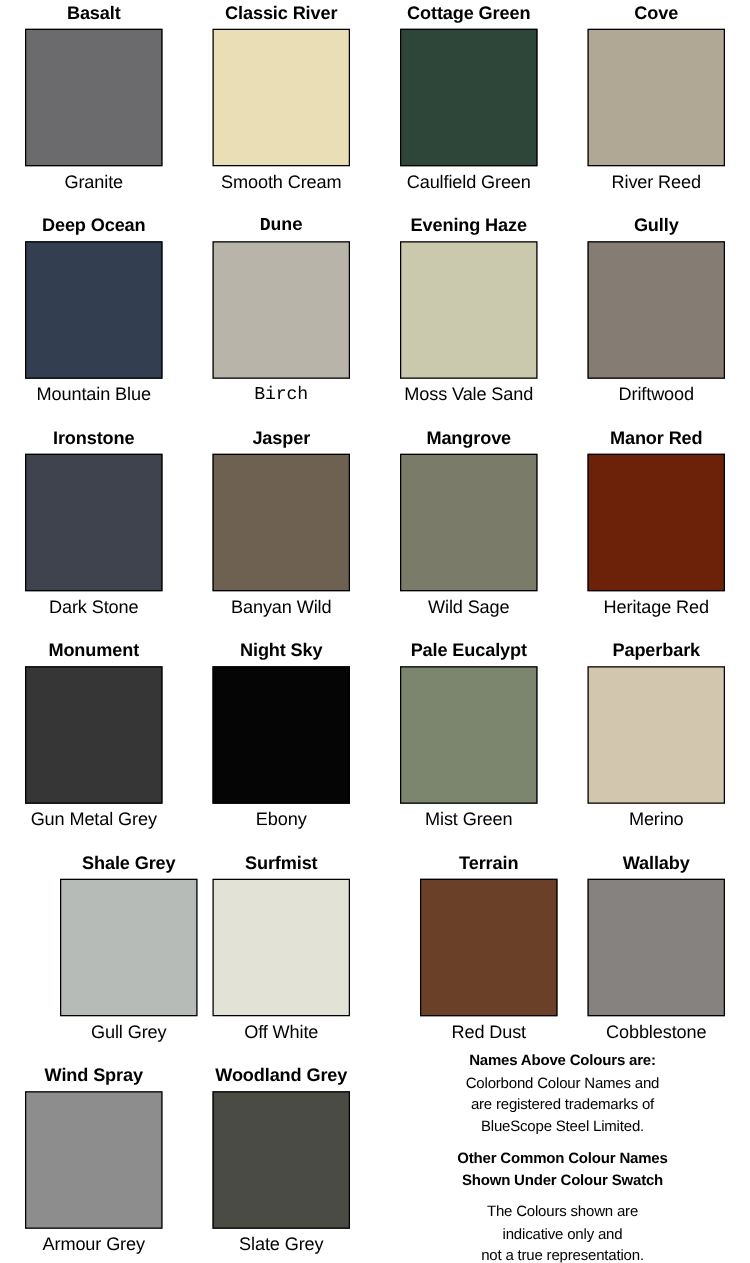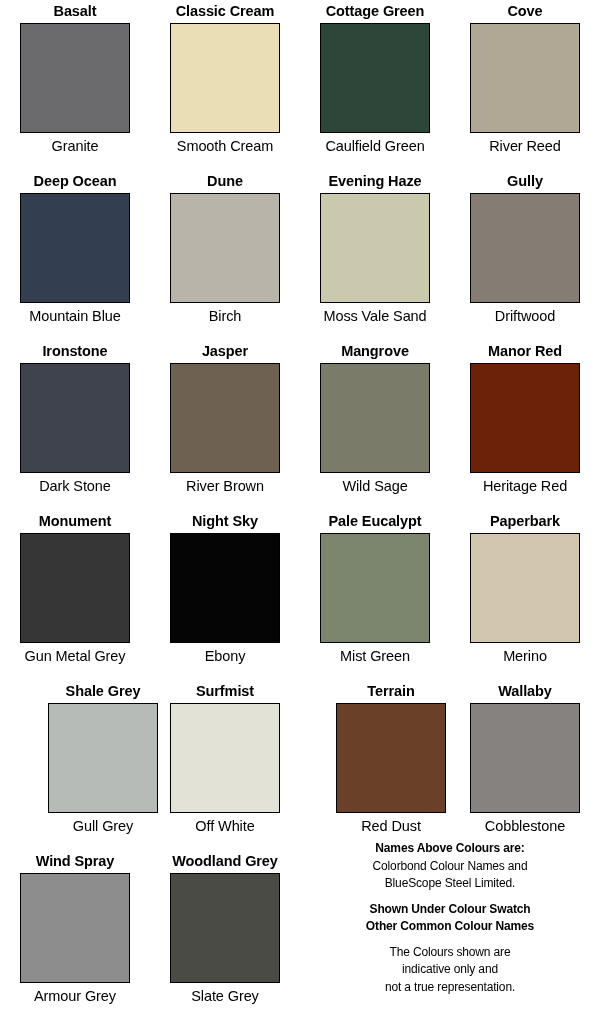--- a/index.html
+++ b/index.html
@@ -74,40 +74,40 @@
 
 <div id="board">
 
   <div id="swatch-grid">
       <div class="swatch-cell" style="left: 0px; top: 2px;">
         <div class="swatch-title">Basalt</div>
         <div class="swatch-chip" style="background: rgb(107, 107, 110);"></div>
         <div class="swatch-sub">Granite</div>
       </div>
       <div class="swatch-cell" style="left: 150px; top: 2px;">
-        <div class="swatch-title">Classic Cream</div>
+        <div class="swatch-title">Classic River</div>
         <div class="swatch-chip" style="background: rgb(234, 222, 183);"></div>
         <div class="swatch-sub">Smooth Cream</div>
       </div>
       <div class="swatch-cell" style="left: 300px; top: 2px;">
         <div class="swatch-title">Cottage Green</div>
         <div class="swatch-chip" style="background: rgb(45, 70, 57);"></div>
         <div class="swatch-sub">Caulfield Green</div>
       </div>
       <div class="swatch-cell" style="left: 450px; top: 2px;">
         <div class="swatch-title">Cove</div>
         <div class="swatch-chip" style="background: rgb(176, 168, 148);"></div>
         <div class="swatch-sub">River Reed</div>
       </div>
       <div class="swatch-cell" style="left: 0px; top: 172px;">
         <div class="swatch-title">Deep Ocean</div>
         <div class="swatch-chip" style="background: rgb(51, 63, 81);"></div>
         <div class="swatch-sub">Mountain Blue</div>
       </div>
-      <div class="swatch-cell" style="left: 150px; top: 172px;">
+      <div class="swatch-cell" style="left: 150px; top: 172px; font-family: Liberation Mono, monospace;">
         <div class="swatch-title">Dune</div>
         <div class="swatch-chip" style="background: rgb(184, 180, 170);"></div>
         <div class="swatch-sub">Birch</div>
       </div>
       <div class="swatch-cell" style="left: 300px; top: 172px;">
         <div class="swatch-title">Evening Haze</div>
         <div class="swatch-chip" style="background: rgb(203, 201, 173);"></div>
         <div class="swatch-sub">Moss Vale Sand</div>
       </div>
       <div class="swatch-cell" style="left: 450px; top: 172px;">
@@ -116,21 +116,21 @@
         <div class="swatch-sub">Driftwood</div>
       </div>
       <div class="swatch-cell" style="left: 0px; top: 342px;">
         <div class="swatch-title">Ironstone</div>
         <div class="swatch-chip" style="background: rgb(62, 67, 78);"></div>
         <div class="swatch-sub">Dark Stone</div>
       </div>
       <div class="swatch-cell" style="left: 150px; top: 342px;">
         <div class="swatch-title">Jasper</div>
         <div class="swatch-chip" style="background: rgb(110, 97, 82);"></div>
-        <div class="swatch-sub">River Brown</div>
+        <div class="swatch-sub">Banyan Wild</div>
       </div>
       <div class="swatch-cell" style="left: 300px; top: 342px;">
         <div class="swatch-title">Mangrove</div>
         <div class="swatch-chip" style="background: rgb(123, 123, 105);"></div>
         <div class="swatch-sub">Wild Sage</div>
       </div>
       <div class="swatch-cell" style="left: 450px; top: 342px;">
         <div class="swatch-title">Manor Red</div>
         <div class="swatch-chip" style="background: rgb(107, 34, 9);"></div>
         <div class="swatch-sub">Heritage Red</div>
@@ -183,23 +183,24 @@
       <div class="swatch-cell" style="left: 150px; top: 852px;">
         <div class="swatch-title">Woodland Grey</div>
         <div class="swatch-chip" style="background: rgb(74, 75, 69);"></div>
         <div class="swatch-sub">Slate Grey</div>
       </div>
     </div>
 
   <div class="notes">
     <p class="bold">Names Above Colours are:</p>
     <p>Colorbond Colour Names and</p>
+    <p>are registered trademarks of</p>
     <p>BlueScope Steel Limited.</p>
     <div class="block-gap"></div>
+    <p class="bold">Other Common Colour Names</p>
     <p class="bold">Shown Under Colour Swatch</p>
-    <p class="bold">Other Common Colour Names</p>
     <div class="block-gap"></div>
     <p>The Colours shown are</p>
     <p>indicative only and</p>
     <p>not a true representation.</p>
   </div>
 
 </div>
 
 </body></html>

